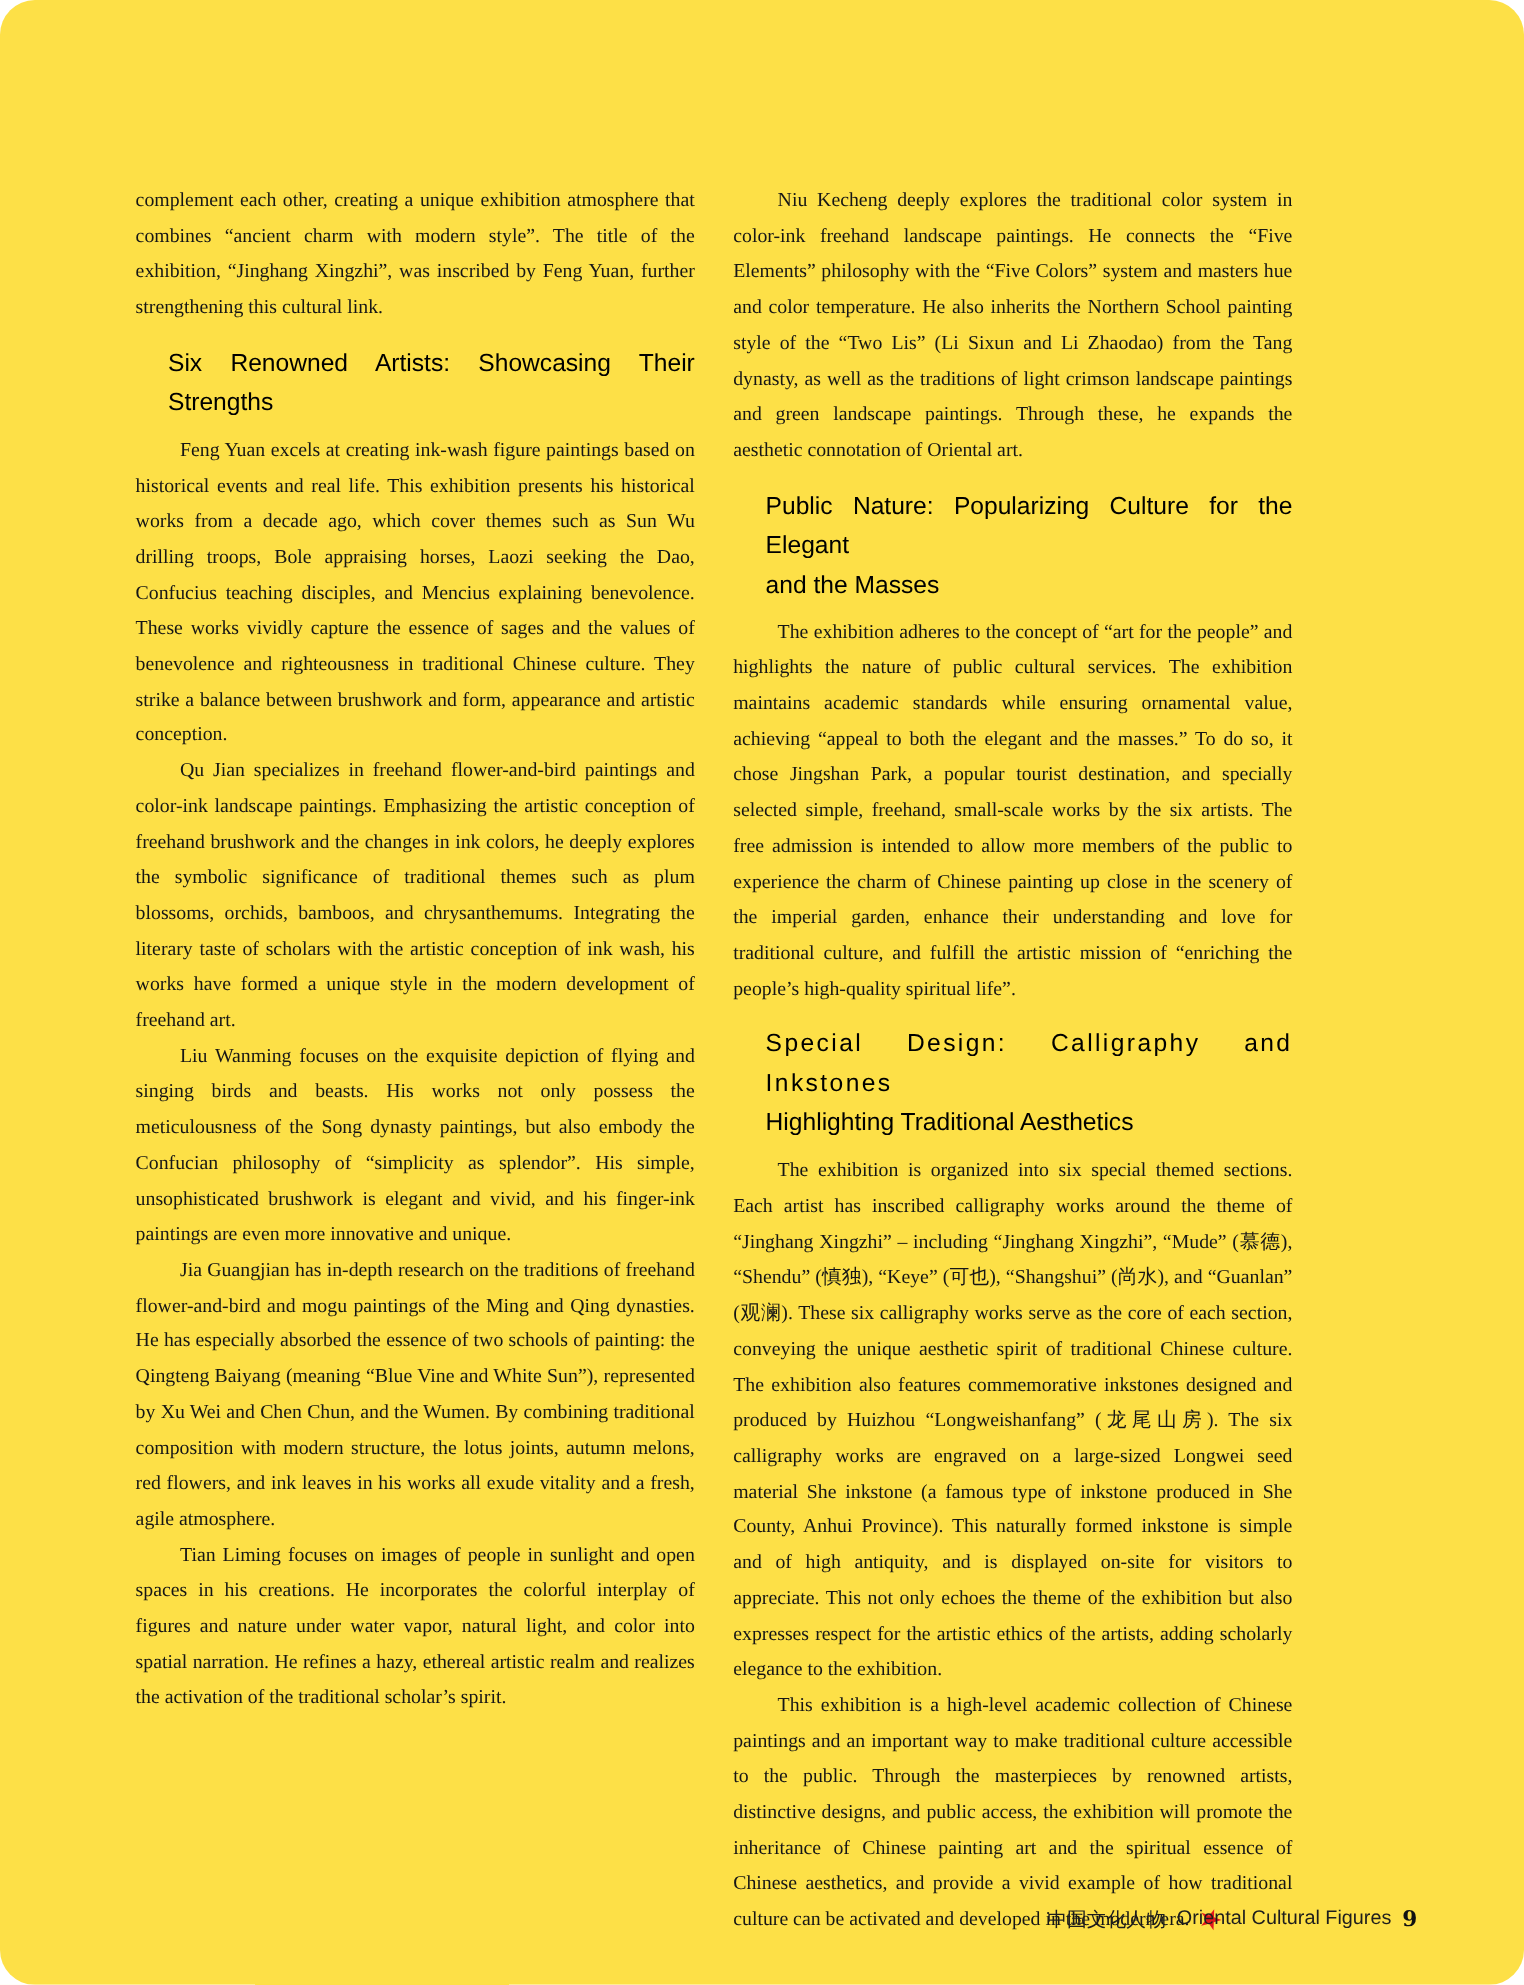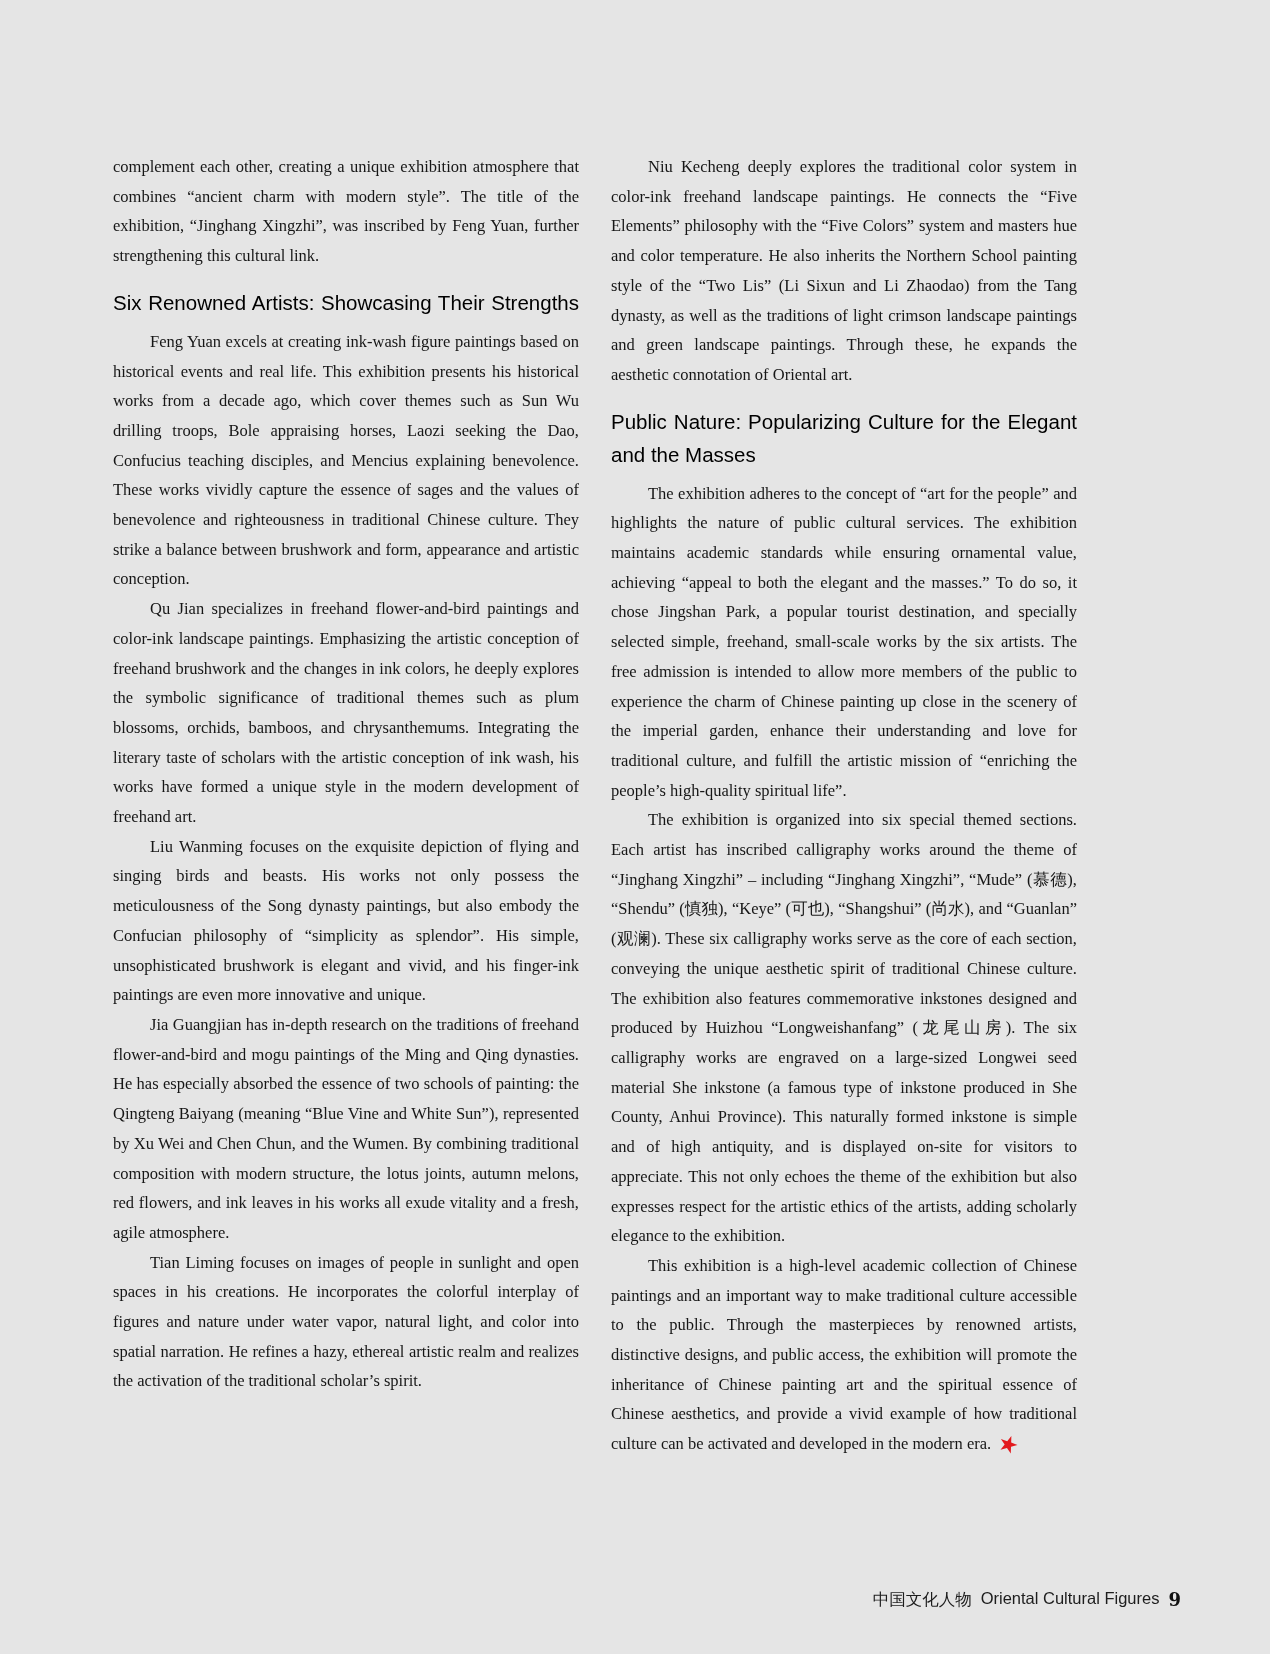--- a/index.html
+++ b/index.html
@@ -1,23 +1,24 @@
 <!DOCTYPE html>
 <html><head>
 <meta charset="utf-8">
 <style>
   html, body { margin: 0; padding: 0; background: #ffffff; }
   .page {
     position: relative;
     width: 1270px;
     height: 1654px;
-    background: #e5e5e5;
+    background: #fde047;
     overflow: hidden;
     font-family: "Liberation Serif", serif;
     color: #161616;
+    border-radius: 29px;
   }
   .columns {
     position: absolute;
     left: 113px;
     top: 152px;
     width: 964px;
     display: flex;
     gap: 32px;
   }
   .col {
@@ -30,21 +31,21 @@
   .col p.no-indent { text-indent: 0; }
   h2 {
     font-family: "Liberation Sans", sans-serif;
     font-weight: 400;
     font-size: 20.5px;
     line-height: 33px;
     color: #000000;
     margin: 15px 0 8px 0;
     text-align: left;
   }
-  .h-line { display: block; text-align: left; }
+  .h-line { display: block; text-align: left; margin-left: 27px; }
   .h-line.fill { text-align: justify; text-align-last: justify; }
   .h-line.tracked { letter-spacing: 2px; }
   .end-star {
     display: inline-block;
     font-family: "DejaVu Sans", sans-serif;
     color: #e3191d;
     font-size: 23px;
     line-height: 1;
     transform: rotate(20deg);
     margin-left: 7px;
@@ -94,20 +95,24 @@
     <div class="col">
       <p>Niu Kecheng deeply explores the traditional color system in color-ink freehand landscape paintings. He connects the “Five Elements” philosophy with the “Five Colors” system and masters hue and color temperature. He also inherits the Northern School painting style of the “Two Lis” (Li Sixun and Li Zhaodao) from the Tang dynasty, as well as the traditions of light crimson landscape paintings and green landscape paintings. Through these, he expands the aesthetic connotation of Oriental art.</p>
 
       <h2>
         <span class="h-line fill">Public Nature: Popularizing Culture for the Elegant</span>
         <span class="h-line">and the Masses</span>
       </h2>
 
       <p>The exhibition adheres to the concept of “art for the people” and highlights the nature of public cultural services. The exhibition maintains academic standards while ensuring ornamental value, achieving “appeal to both the elegant and the masses.” To do so, it chose Jingshan Park, a popular tourist destination, and specially selected simple, freehand, small-scale works by the six artists. The free admission is intended to allow more members of the public to experience the charm of Chinese painting up close in the scenery of the imperial garden, enhance their understanding and love for traditional culture, and fulfill the artistic mission of “enriching the people’s high-quality spiritual life”.</p>
 
+      <h2>
+        <span class="h-line fill tracked">Special Design: Calligraphy and Inkstones</span>
+        <span class="h-line">Highlighting Traditional Aesthetics</span>
+      </h2>
 
       <p>The exhibition is organized into six special themed sections. Each artist has inscribed calligraphy works around the theme of “Jinghang Xingzhi” – including “Jinghang Xingzhi”, “Mude” (慕德), “Shendu” (慎独), “Keye” (可也), “Shangshui” (尚水), and “Guanlan” (观澜). These six calligraphy works serve as the core of each section, conveying the unique aesthetic spirit of traditional Chinese culture. The exhibition also features commemorative inkstones designed and produced by Huizhou “Longweishanfang” (龙尾山房). The six calligraphy works are engraved on a large-sized Longwei seed material She inkstone (a famous type of inkstone produced in She County, Anhui Province). This naturally formed inkstone is simple and of high antiquity, and is displayed on-site for visitors to appreciate. This not only echoes the theme of the exhibition but also expresses respect for the artistic ethics of the artists, adding scholarly elegance to the exhibition.</p>
 
       <p><span>This exhibition is a high-level academic collection of Chinese paintings and an important way to make traditional culture accessible to the public. Through the masterpieces by renowned artists, distinctive designs, and public access, the exhibition will promote the inheritance of Chinese painting art and the spiritual essence of Chinese aesthetics, and provide a vivid example of how traditional culture can be activated and developed in the modern era.</span><span class="end-star">★</span></p>
     </div>
 
   </div>
 
   <div class="footer">
     <span>中国文化人物</span>

